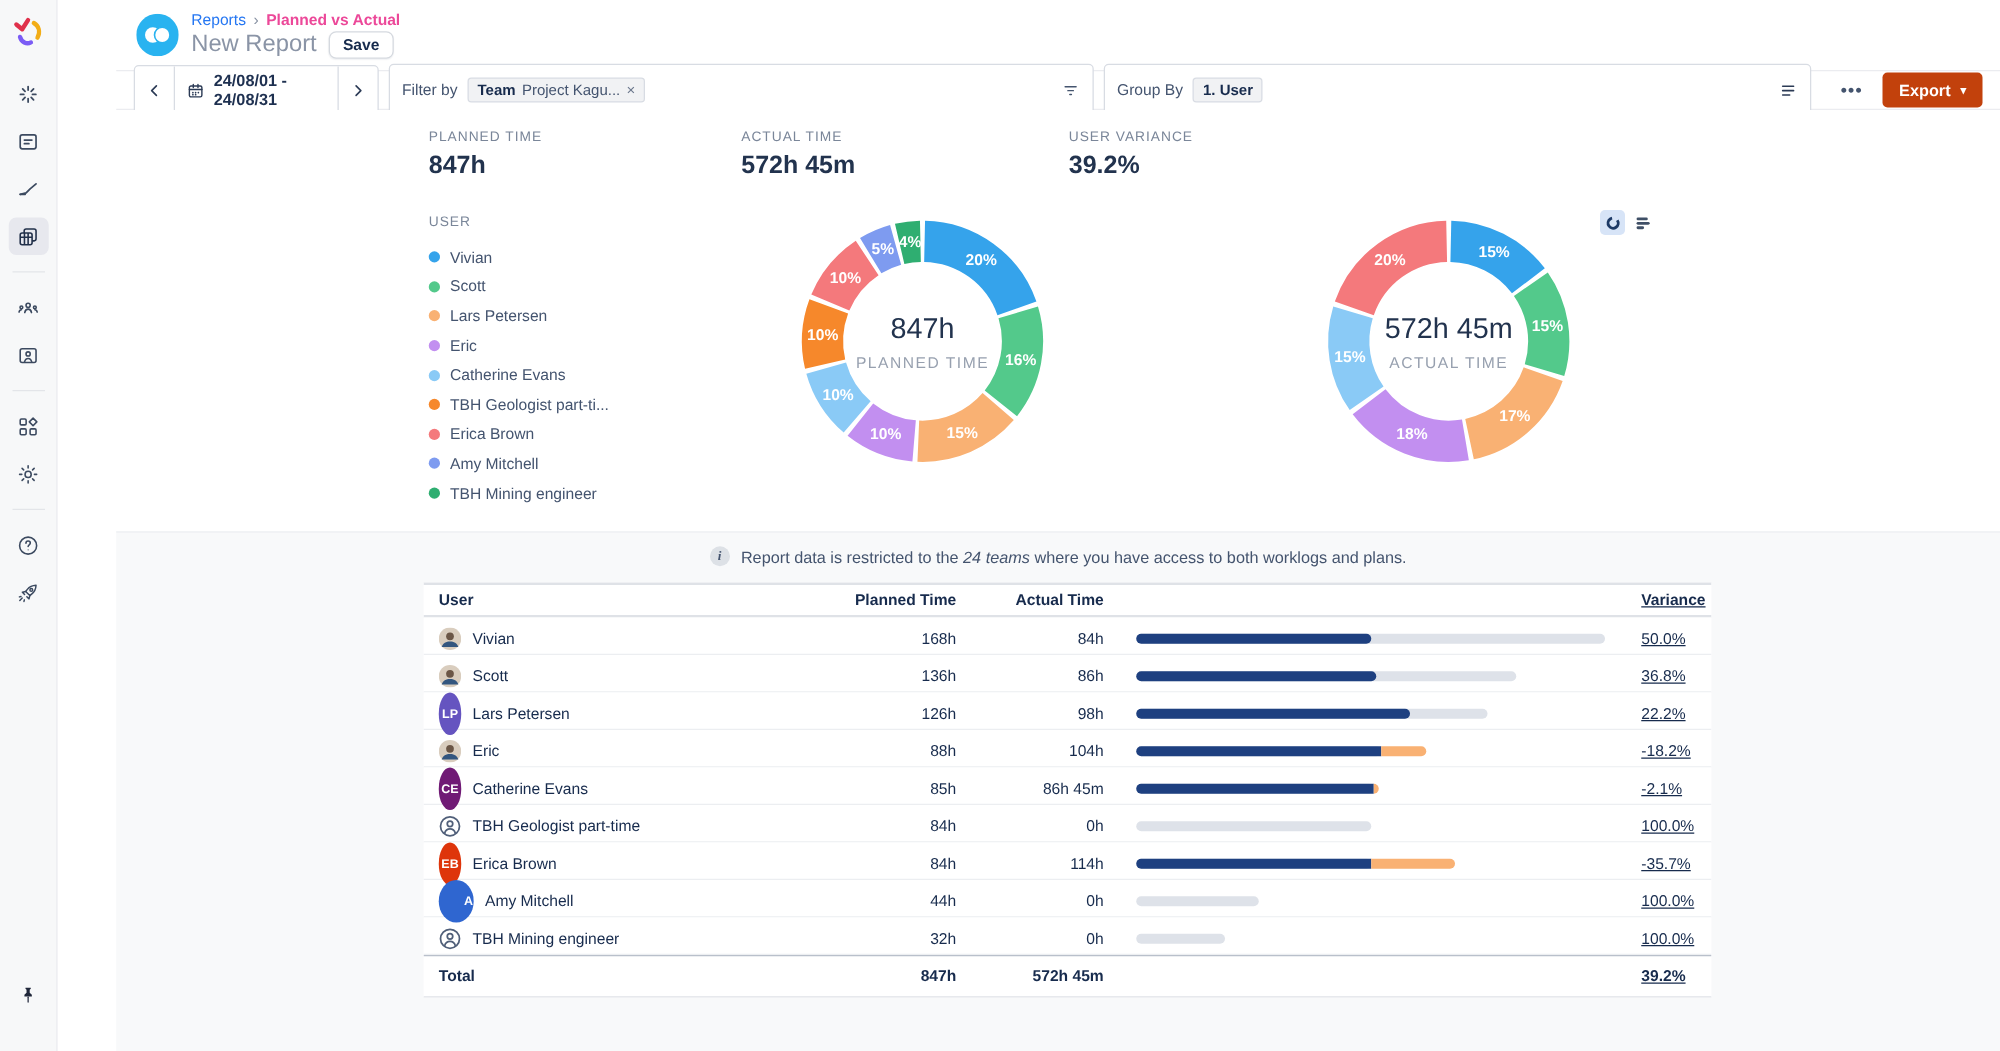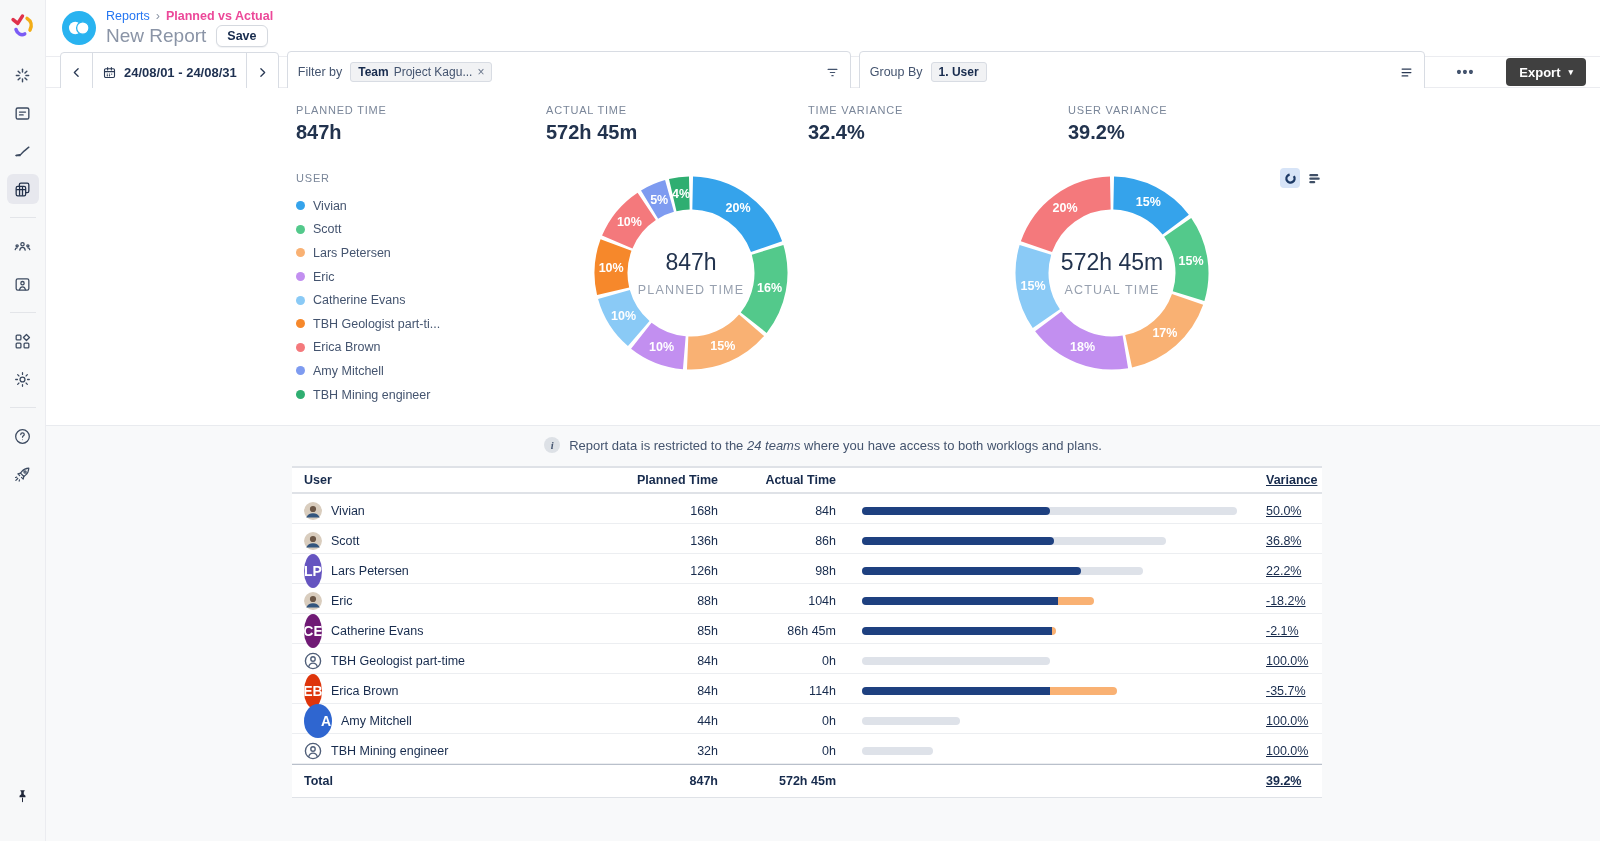--- a/index.html
+++ b/index.html
@@ -1,18 +1,18 @@
 <!DOCTYPE html>
 <html><head>
 <meta charset="utf-8">
 <style>
   * { box-sizing: border-box; margin: 0; padding: 0; }
   html,body { width: 1600px; height: 841px; overflow: hidden;
     font-family: "Liberation Sans", sans-serif; background: #fff; color: #172B4D; }
-  .app { display: flex; height: 100%; }
+  .app { display: flex; height: 100%; gap: 47px; }
 
   
   .sidebar { width: 46px; background: #F7F8F9; border-right: 1px solid #EBECF0;
     display: flex; flex-direction: column; align-items: center; padding: 12px 0 26px; flex: 0 0 46px; }
   .logo { width: 28px; height: 28px; margin-bottom: 16px; }
   .nav-icon { width: 32px; height: 30px; display: flex; align-items: center; justify-content: center;
     border-radius: 6px; margin: 4px 0; cursor: pointer; color: #3C4A60; }
   .nav-icon.active { background: #E7E8EE; color: #22304A; }
   .sb-divider { width: 26px; height: 1px; background: #E3E5E9; margin: 9px 0; }
   .sb-bottom { margin-top: auto; }
@@ -94,21 +94,21 @@
     height: 30px; border-bottom: 1px solid #ECEEF1; font-size: 12.5px; color: #172B4D; background: #fff; }
   .trow.thead { height: 28px; border-top: 2px solid #DFE2E7; border-bottom: 2px solid #DFE2E7; font-weight: bold; }
   .trow.total { font-weight: bold; height: 34px; border-top: 1px solid #B9C0CB; border-bottom: 1px solid #DFE2E7; }
   .c-name { padding-left: 12px; display: flex; align-items: center; gap: 9px; }
   .c-num { text-align: right; }
   .c-bar { padding-left: 26px; }
   .c-var { text-align: left; padding-right: 14px; text-decoration: underline; }
   .bar-track { position: relative; height: 8px; border-radius: 4px; background: #DEE2E9; }
   .bar-seg { position: absolute; top: 0; height: 8px; }
   .av { width: 18px; height: 34px; border-radius: 50%; flex: 0 0 18px; display: flex; align-items: center;
-    justify-content: center; color: #fff; font-size: 14px; font-weight: bold; overflow: hidden; }
+    justify-content: center; color: #fff; font-size: 10px; font-weight: bold; overflow: hidden; }
 </style>
 </head>
 <body>
 
 <div class="app">
 
   <aside class="sidebar">
     <div class="logo">
       <svg viewBox="0 0 24 24" width="28" height="28" fill="none" stroke-linecap="round" stroke-linejoin="round">
         <path d="M3.5 6.5 L7.5 9.8 L11.5 3.5" stroke="#E0314B" stroke-width="3"></path>
@@ -282,39 +282,35 @@
           </span>
         <span class="push" style="display:flex">
           <svg viewBox="0 0 24 24" width="15" height="15" fill="none" stroke="#2B3A55" stroke-width="2" stroke-linecap="round">
               <path d="M5 6.5h14M5 12h14M5 17.5h9"></path>
             </svg>
         </span>
       </div>
 
       <div class="spacer"></div>
       <button class="more-btn">•••</button>
-      <button class="export-btn" style="background: #404040; margin-left: 16px;">
+      <button class="export-btn" style="background: #c2410c;">
         <span>Export</span>
         <span class="caret">▾</span>
       </button>
     </div>
 
     <section class="chart-card">
       <div class="stats">
           <div class="stat">
             <div class="stat-label">PLANNED TIME</div>
             <div class="stat-value">847h</div>
           </div>
           <div class="stat">
             <div class="stat-label">ACTUAL TIME</div>
             <div class="stat-value">572h 45m</div>
-          </div>
-          <div class="stat">
-            <div class="stat-label">TIME VARIANCE</div>
-            <div class="stat-value">32.4%</div>
           </div>
           <div class="stat">
             <div class="stat-label">USER VARIANCE</div>
             <div class="stat-value">39.2%</div>
           </div>
         </div>
 
       <div class="chart-row">
         <div class="legend">
           <div class="legend-title">USER</div>

